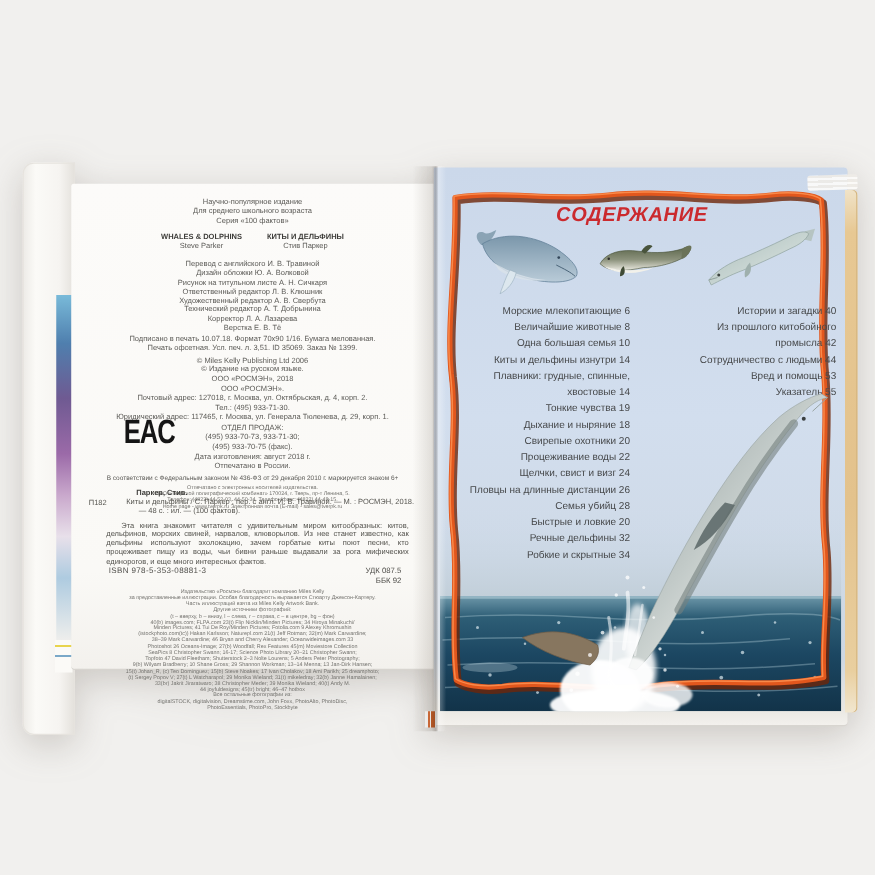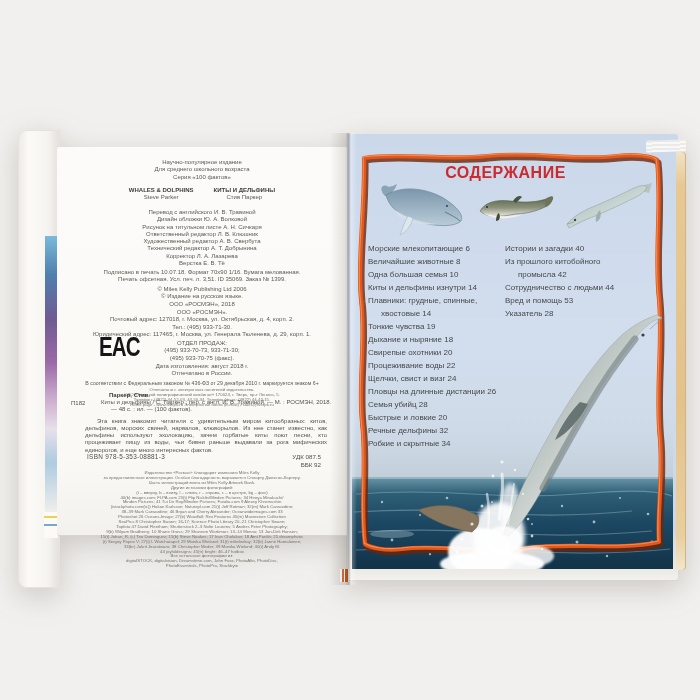--- a/index.html
+++ b/index.html
@@ -50,27 +50,27 @@
   .catalog .code{width:30px;flex:0 0 30px;font-size:6px;line-height:7.4px;padding-top:1px;}
   .catalog .desc{font-size:6px;line-height:7.4px;padding-left:10px;text-indent:-10px;flex:1;}
   .catalog .annot{font-size:6px;line-height:7.2px;margin-top:4px;padding:0 10px 0 14px;
                   text-align:justify;text-indent:12px;}
   .isbn-row{position:absolute;left:30px;right:26px;top:306px;display:flex;
             justify-content:space-between;align-items:flex-start;}
   .isbn-row .isbn{font-size:6.4px;color:#4f4e4a;letter-spacing:.3px;}
   .isbn-row .codes{font-size:6.2px;color:#4f4e4a;text-align:right;line-height:8px;}
   
   .toc-title{position:absolute;left:0;right:14px;top:30px;z-index:4;text-align:center;
-      font-size:16px;font-weight:bold;color:#cb2a2e;letter-spacing:.5px;}
+      font-size:16px;font-weight:bold;font-style:italic;color:#cb2a2e;letter-spacing:.5px;}
   .illus{position:absolute;z-index:4;}
   .toc-col{position:absolute;z-index:4;top:108px;}
   .toc-col.left{left:21px;width:136px;}
   .toc-col.right{left:158px;width:164px;}
   .toc-item{font-size:8px;line-height:13px;color:#46484a;padding-left:13px;
-            text-indent:-13px;white-space:pre-line;}
+            text-indent:-13px;white-space:pre-line;text-align:right;}
   .photo-layer{position:absolute;left:5px;top:150px;width:321px;height:285px;}
   .photo-sea{z-index:1;}
   .border-svg{position:absolute;inset:0;z-index:2;}
   .photo-dolphin{z-index:6;}
 </style>
 </head>
 <body>
 
 <div class="scene">
  <div class="book">
@@ -307,21 +307,21 @@
           <div class="toc-item">Быстрые и ловкие 20</div>
           <div class="toc-item">Речные дельфины 32</div>
           <div class="toc-item">Робкие и скрытные 34</div>
         </div>
     <div class="toc-col right">
           <div class="toc-item">Истории и загадки 40</div>
           <div class="toc-item">Из прошлого китобойного
 промысла 42</div>
           <div class="toc-item">Сотрудничество с людьми 44</div>
           <div class="toc-item">Вред и помощь 53</div>
-          <div class="toc-item">Указатель 28</div>
+          <div class="toc-item">Указатель 55</div>
         </div>
 
     <svg class="photo-layer photo-dolphin" viewBox="0 0 321 285">
       <defs>
         <linearGradient id="bodyG" x1="0" y1="0" x2="1" y2="1">
           <stop offset="0" stop-color="#8a9696"></stop>
               <stop offset=".45" stop-color="#c2cac8"></stop>
           <stop offset=".75" stop-color="#eef0ec"></stop>
               <stop offset="1" stop-color="#f6f6f2"></stop>
         </linearGradient>

